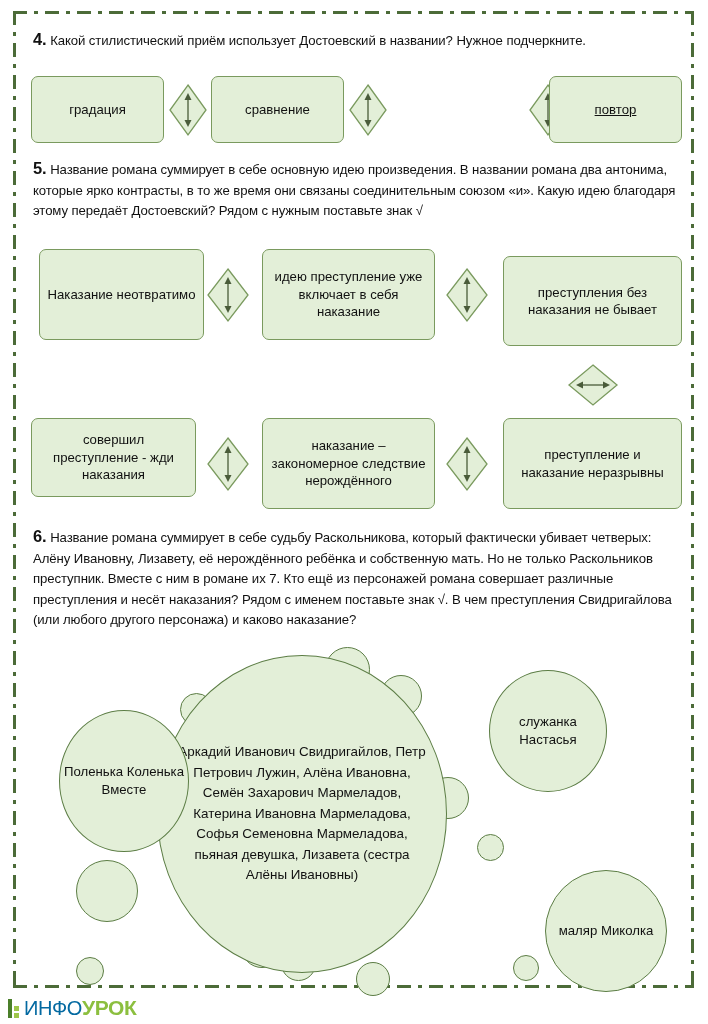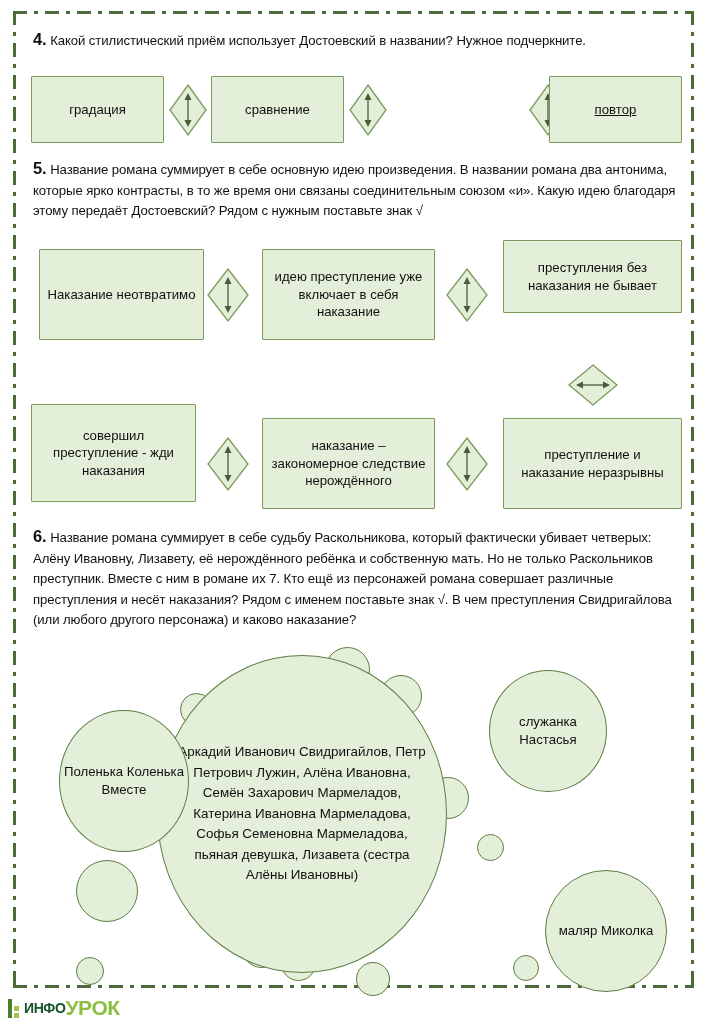--- a/index.html
+++ b/index.html
@@ -62,21 +62,21 @@
     font-weight: bold;
     font-size: 16.5px;
   }
 
   
   .gbox {
     position: absolute;
     box-sizing: border-box;
     background: #e3efd8;
     border: 1.3px solid #7a9a5e;
-    border-radius: 1px;
+    border-radius: 7px;
     display: flex;
     align-items: center;
     justify-content: center;
     text-align: center;
     font-size: 13.2px;
     line-height: 17.5px;
     color: #111111;
     padding: 3px 7px;
   }
 
@@ -122,21 +122,21 @@
     margin-right: 3px;
   }
   #logo .mark i {
     position: absolute;
     display: block;
     background: #9ec64a;
   }
   #logo .mark i.bar  { left: 0; top: 0; width: 4px; height: 19px; background: #4b7f2a; }
   #logo .mark i.d1   { left: 6px; top: 7px; width: 5px; height: 5px; }
   #logo .mark i.d2   { left: 6px; top: 14px; width: 5px; height: 5px; }
-  #logo .w1 { font-weight: bold; font-size: 14px; color: #14532d; letter-spacing: -0.4px; }
+  #logo .w1 { font-weight: normal; font-size: 20px; color: #0369a1; letter-spacing: -0.4px; }
   #logo .w2 { font-weight: bold; font-size: 21px; color: #8cbf3f; letter-spacing: -0.4px; }
 </style>
 </head>
 <body>
 
 <div id="page">
 
   <div id="frame">
     <span class="edge top"></span>
     <span class="edge bottom"></span>
@@ -198,32 +198,32 @@
   <div class="gbox" style="left:262px; top:249px; width:173px; height:91px;">
     <span>идею преступление уже включает в себя наказание</span>
   </div>
   <svg class="diamond" style="left:444px; top:266px;" width="46" height="58" viewBox="0 0 46 58">
     <polygon points="23,3 43,29 23,55 3,29" fill="#e3efd8" stroke="#7a9a5e" stroke-width="1.3"></polygon>
     <line x1="23" y1="13" x2="23" y2="45" stroke="#4a5c3a" stroke-width="1.3"></line>
     <polygon points="23,11 19.5,18 26.5,18" fill="#4a5c3a"></polygon>
     <polygon points="23,47 19.5,40 26.5,40" fill="#4a5c3a"></polygon>
   </svg>
 
-  <div class="gbox" style="left:503px; top:240px; width:179px; height:73px;">
+  <div class="gbox" style="left:503px; top:256px; width:179px; height:90px;">
     <span>преступления без наказания не бывает</span>
   </div>
 
   <svg class="diamond" style="left:566px; top:362px;" width="54" height="46" viewBox="0 0 54 46">
     <polygon points="27,3 51,23 27,43 3,23" fill="#e3efd8" stroke="#7a9a5e" stroke-width="1.3"></polygon>
     <line x1="12" y1="23" x2="42" y2="23" stroke="#4a5c3a" stroke-width="1.3"></line>
     <polygon points="10,23 17,19.5 17,26.5" fill="#4a5c3a"></polygon>
     <polygon points="44,23 37,19.5 37,26.5" fill="#4a5c3a"></polygon>
   </svg>
 
-  <div class="gbox" style="left:31px; top:404px; width:165px; height:98px;">
+  <div class="gbox" style="left:31px; top:418px; width:165px; height:79px;">
     <span>совершил преступление - жди наказания</span>
   </div>
   <svg class="diamond" style="left:205px; top:435px;" width="46" height="58" viewBox="0 0 46 58">
     <polygon points="23,3 43,29 23,55 3,29" fill="#e3efd8" stroke="#7a9a5e" stroke-width="1.3"></polygon>
     <line x1="23" y1="13" x2="23" y2="45" stroke="#4a5c3a" stroke-width="1.3"></line>
     <polygon points="23,11 19.5,18 26.5,18" fill="#4a5c3a"></polygon>
     <polygon points="23,47 19.5,40 26.5,40" fill="#4a5c3a"></polygon>
   </svg>
 
   <div class="gbox" style="left:262px; top:418px; width:173px; height:91px;">

